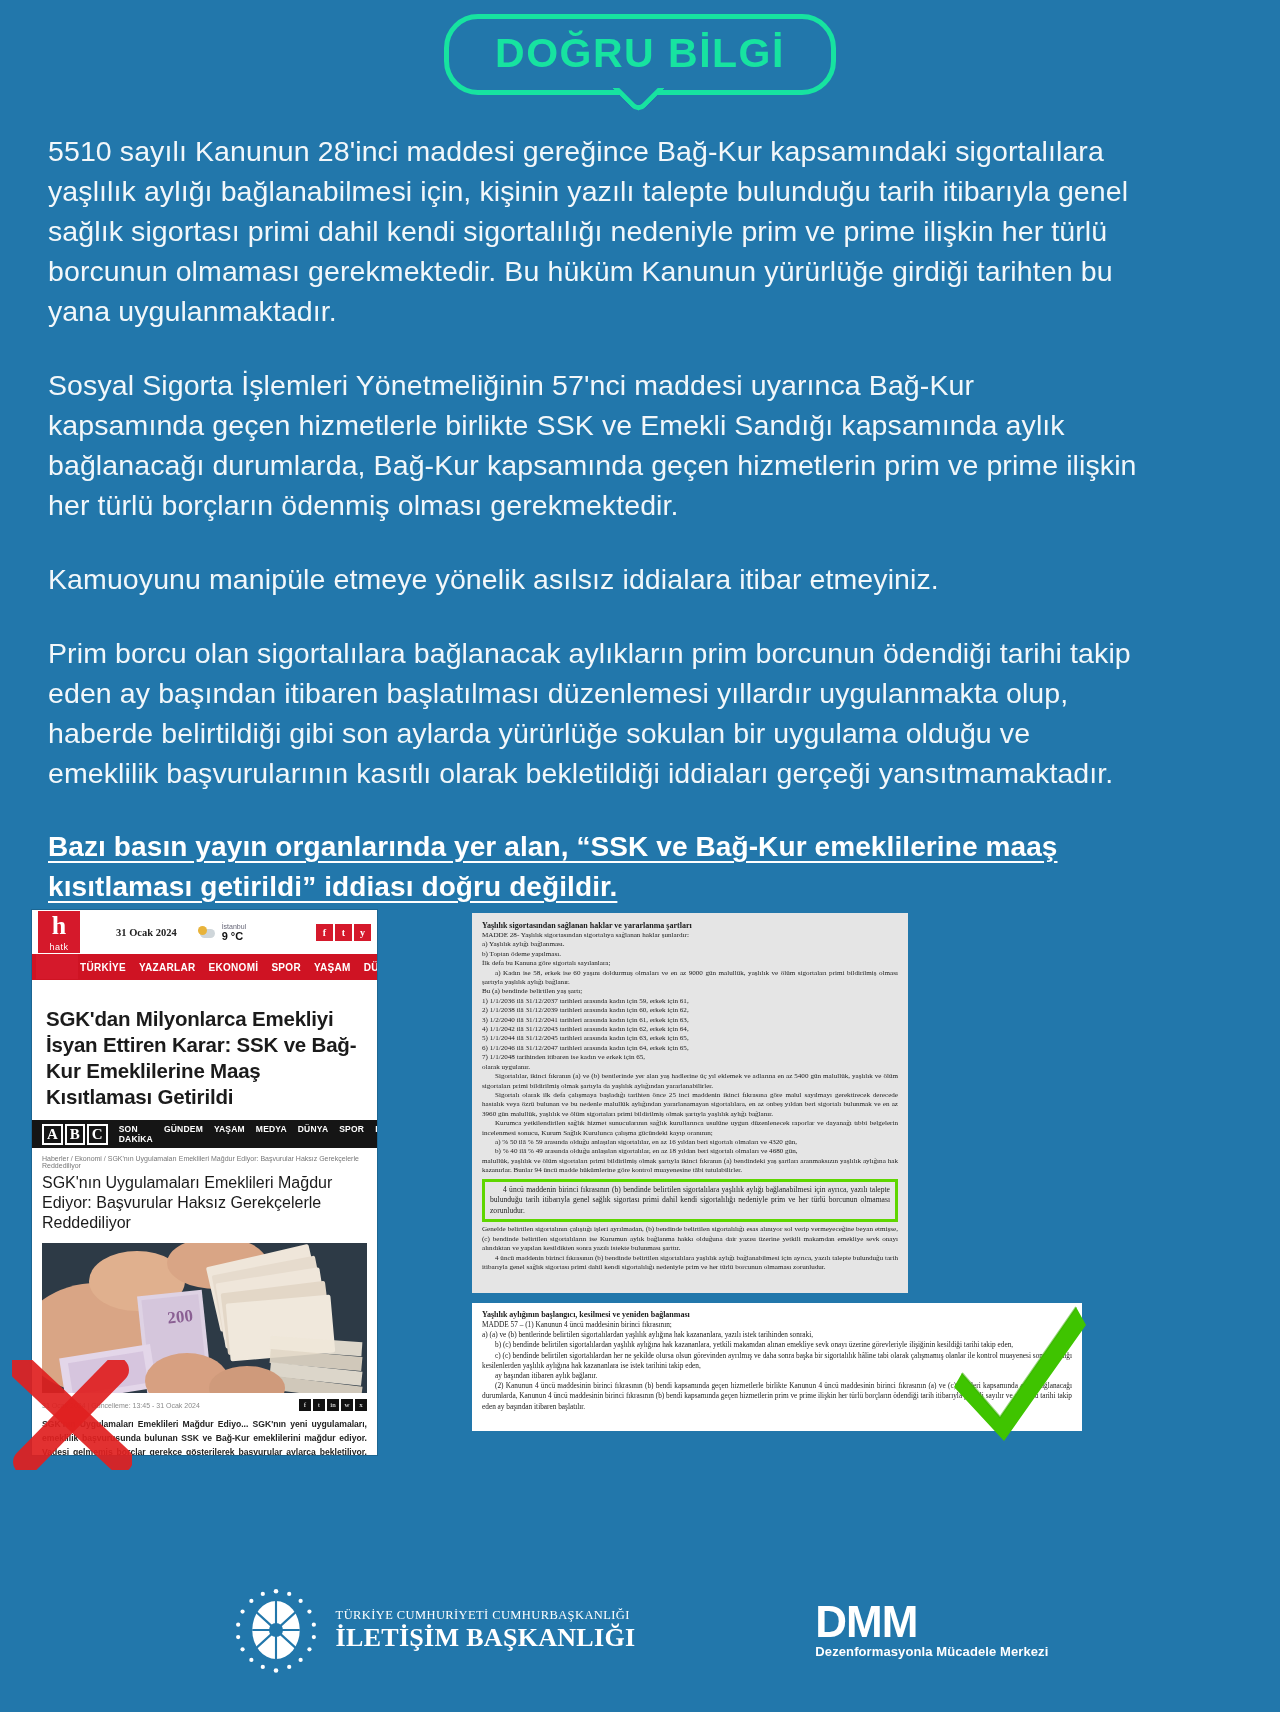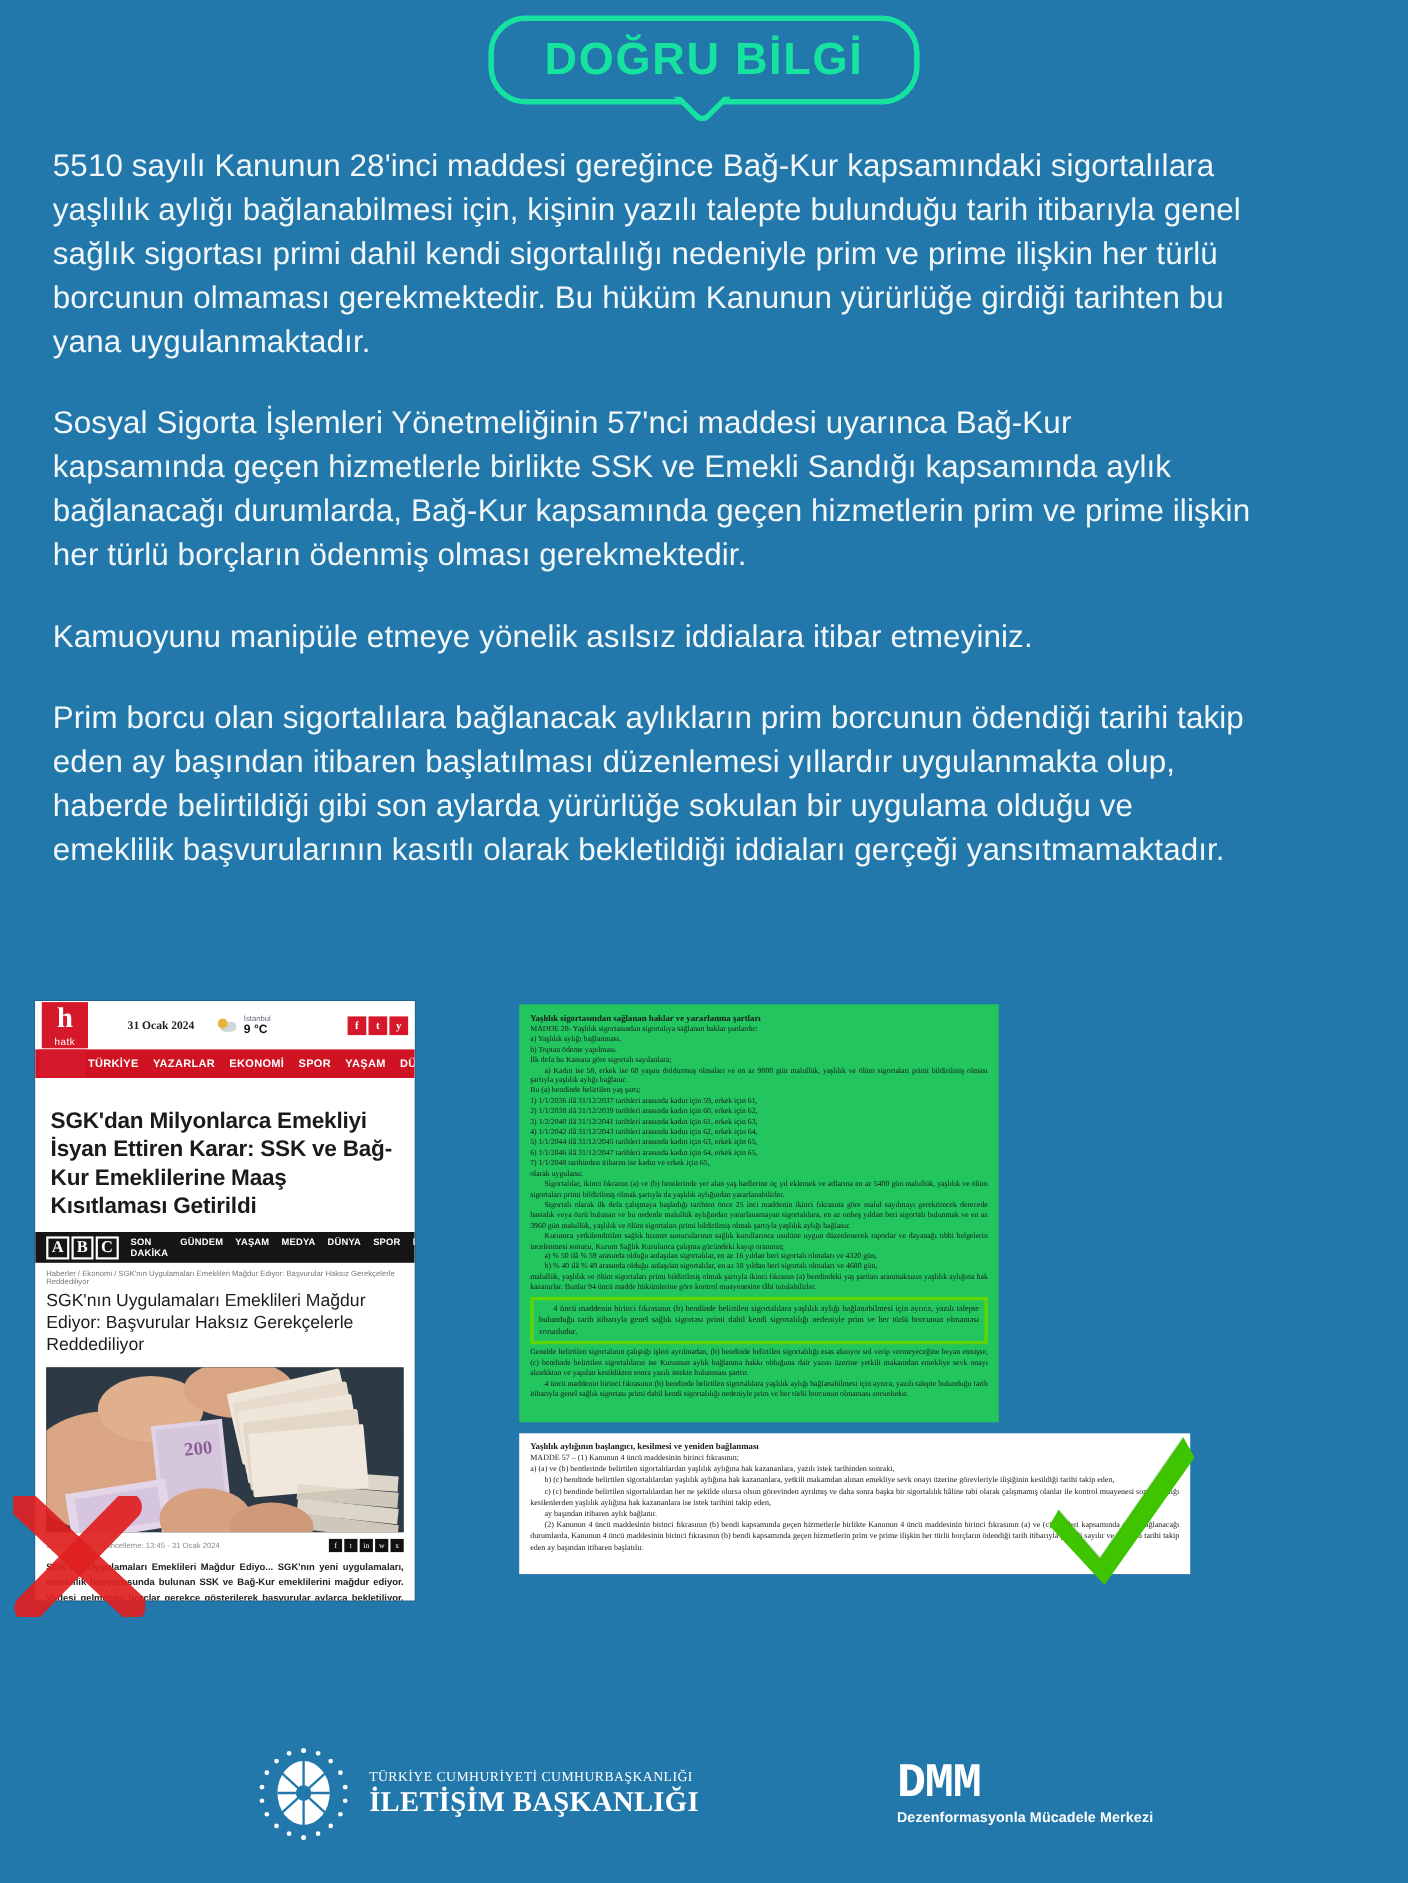--- a/index.html
+++ b/index.html
@@ -154,21 +154,21 @@
   .abc-body{
     padding:4px 10px;font-size:8.6px;line-height:14px;color:#232323;text-align:justify;font-weight:bold;
   }
   .redx{
     position:absolute;left:12px;top:455px;width:120px;height:110px;pointer-events:none;
   }
 
   
   .doc1{
     position:absolute;left:472px;top:8px;width:436px;height:380px;
-    background:#22c55e;padding:8px 10px;box-sizing:border-box;overflow:hidden;
+    background:#e5e5e5;padding:8px 10px;box-sizing:border-box;overflow:hidden;
     color:#1a1a1a;font-family:"Liberation Serif",serif;
   }
   .doc2{
     position:absolute;left:472px;top:398px;width:610px;height:128px;
     background:#fff;padding:7px 10px;box-sizing:border-box;overflow:hidden;
     color:#1a1a1a;font-family:"Liberation Serif",serif;
   }
   .doc-title{font-size:8px;font-weight:bold;margin-bottom:1px;}
   .doc p{margin:0;font-size:7.1px;line-height:9.4px;text-align:justify;}
   .doc p.ind{text-indent:13px;}
@@ -185,38 +185,39 @@
   .footer{
     position:absolute;left:0;top:1560px;width:1280px;height:140px;
     display:flex;align-items:center;justify-content:center;gap:180px;
   }
   .brand{display:flex;align-items:center;gap:16px;}
   .emblem{width:88px;height:88px;position:relative;}
   .brand-txt{color:#fff;font-family:"Liberation Serif",serif;}
   .brand-small{font-size:12.5px;letter-spacing:.4px;line-height:15px;}
   .brand-big{font-size:26px;font-weight:bold;letter-spacing:.3px;line-height:30px;}
   .dmm{color:#fff;text-align:left;}
-  .dmm-big{font-size:44px;font-weight:bold;letter-spacing:-1px;line-height:44px;font-family:Liberation Mono, monospace;}
+  .dmm-big{font-size:44px;font-weight:bold;letter-spacing:-1px;line-height:44px;font-family:Liberation Sans, sans-serif;}
   .dmm-small{font-size:13px;font-weight:bold;line-height:16px;letter-spacing:.1px;}
 </style>
 </head>
 <body>
 
 <div class="badge-wrap">
   <div class="badge">
     <div class="badge-text">DOĞRU BİLGİ</div>
     <div class="badge-tail"></div>
   </div>
 </div>
 
 <div class="copy">
   <p>5510 sayılı Kanunun 28'inci maddesi gereğince Bağ-Kur kapsamındaki sigortalılara yaşlılık aylığı bağlanabilmesi için, kişinin yazılı talepte bulunduğu tarih itibarıyla genel sağlık sigortası primi dahil kendi sigortalılığı nedeniyle prim ve prime ilişkin her türlü borcunun olmaması gerekmektedir. Bu hüküm Kanunun yürürlüğe girdiği tarihten bu yana uygulanmaktadır.</p>
   <p>Sosyal Sigorta İşlemleri Yönetmeliğinin 57'nci maddesi uyarınca Bağ-Kur kapsamında geçen hizmetlerle birlikte SSK ve Emekli Sandığı kapsamında aylık bağlanacağı durumlarda, Bağ-Kur kapsamında geçen hizmetlerin prim ve prime ilişkin her türlü borçların ödenmiş olması gerekmektedir.</p>
   <p>Kamuoyunu manipüle etmeye yönelik asılsız iddialara itibar etmeyiniz.</p>
   <p>Prim borcu olan sigortalılara bağlanacak aylıkların prim borcunun ödendiği tarihi takip eden ay başından itibaren başlatılması düzenlemesi yıllardır uygulanmakta olup, haberde belirtildiği gibi son aylarda yürürlüğe sokulan bir uygulama olduğu ve emeklilik başvurularının kasıtlı olarak bekletildiği iddiaları gerçeği yansıtmamaktadır.</p>
+  <p class="claim">Bazı basın yayın organlarında yer alan, “SSK ve Bağ-Kur emeklilerine maaş kısıtlaması getirildi” iddiası doğru değildir.</p>
 </div>
 
 <div class="media">
 
   <div class="news">
 
     <div class="news-top">
       <div class="h-logo">
         <div class="hl">h</div>
         <div class="hb">hatk</div>

